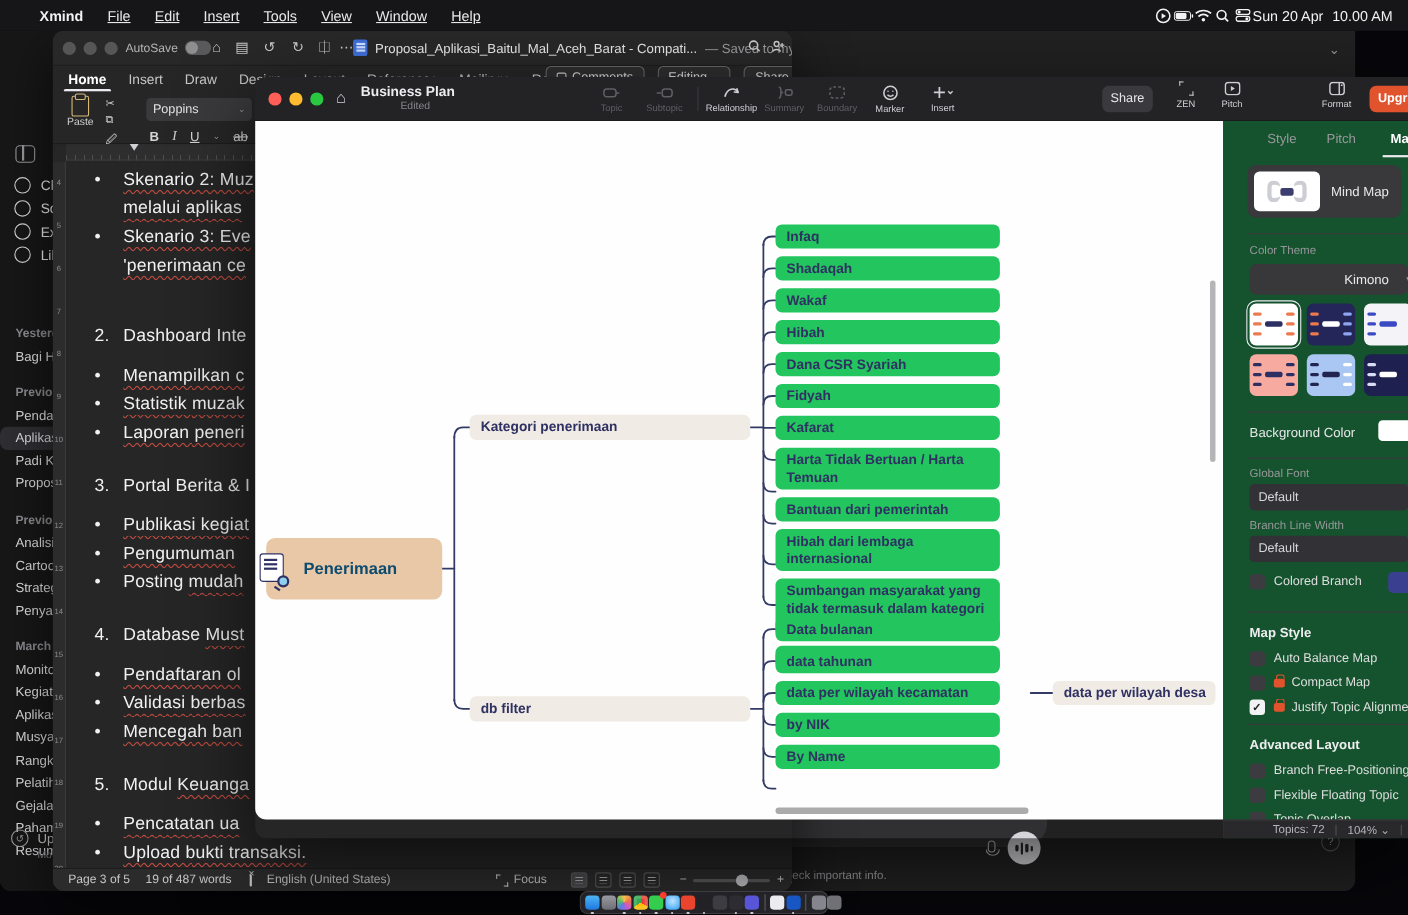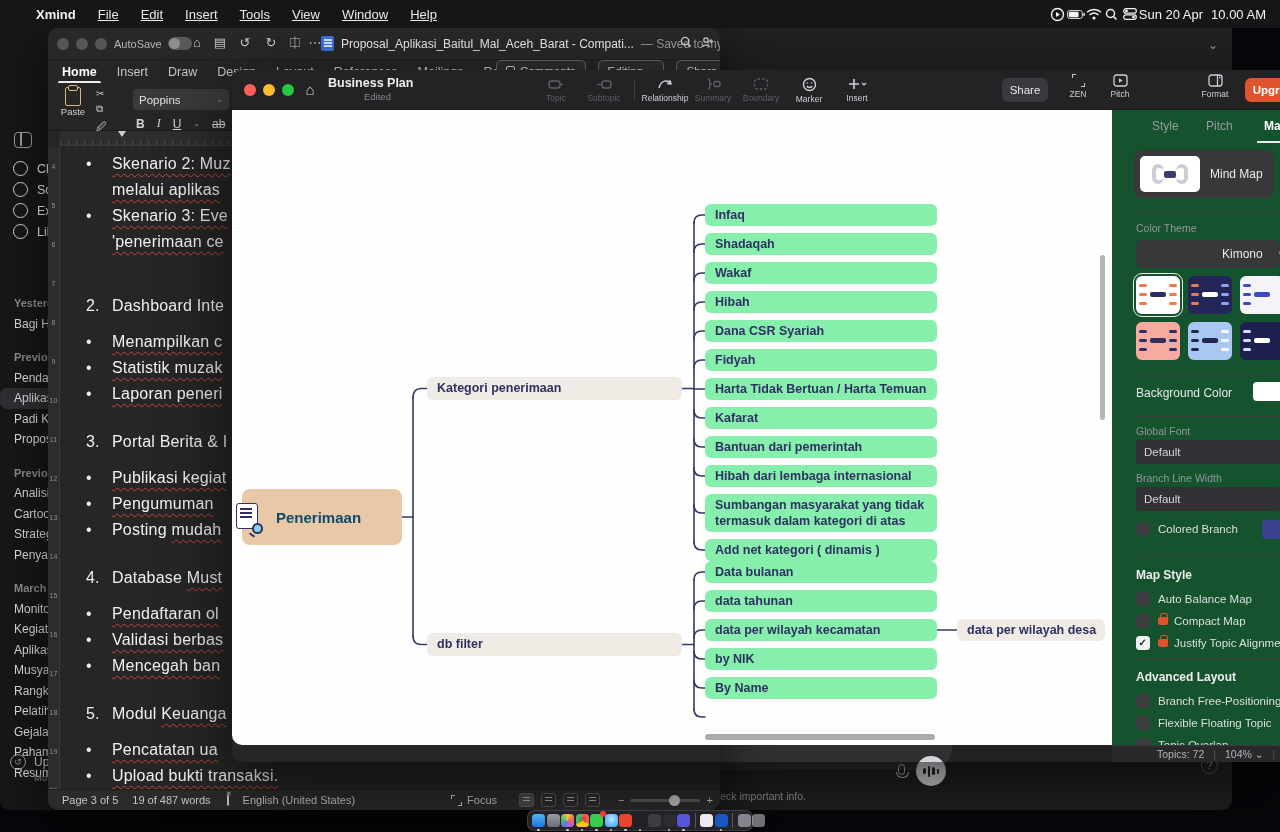--- a/index.html
+++ b/index.html
@@ -117,21 +117,21 @@
   .x-mini{position:absolute;top:4px;width:40px;display:flex;flex-direction:column;align-items:center;gap:2px;}
   .x-mini .lbl{font-size:8.5px;color:#cfcfd3;}
   .x-upg{position:absolute;left:1013px;top:8px;width:62px;height:24px;background:#e0532c;border-radius:6px;color:#fff;font-size:11.5px;font-weight:bold;display:flex;align-items:center;justify-content:center;}
   .x-canvas{position:absolute;left:0;top:40px;width:880px;height:635px;background:#fefefe;border-radius:0 0 0 10px;}
   .x-panel{position:absolute;left:880px;top:40px;width:168px;height:652px;background:#14532d;overflow:hidden;}
 
   
   .mm-svg{position:absolute;left:0;top:0;}
   .mm-svg path{stroke:#333a66;stroke-width:1.6;fill:none;stroke-linecap:round;}
   .topic{position:absolute;background:#f0ebe4;border-radius:6px;color:#2f3163;font-size:12.5px;font-weight:bold;line-height:16px;padding:3px 10px;white-space:nowrap;}
-  .tnode{background:#86efac;border-radius:6px;color:#2f3163;font-size:12.5px;font-weight:bold;line-height:16px;padding:3px 10px;min-height:22px;width:232px;}
+  .tnode{background:#22c55e;border-radius:6px;color:#2f3163;font-size:12.5px;font-weight:bold;line-height:16px;padding:3px 10px;min-height:22px;width:204px;}
   .mm-col{position:absolute;display:flex;flex-direction:column;gap:7px;width:232px;}
   .mm-central{position:absolute;left:10px;top:379px;width:160px;height:56px;background:#e8c8a6;border-radius:8px;color:#0c4a6e;font-size:15px;font-weight:bold;display:flex;align-items:center;padding-left:34px;}
   .mm-att{position:absolute;left:-6px;top:14px;width:22px;height:26px;background:#fff;border:1.7px solid #2f3163;border-radius:3px;}
   .mm-att:before{content:"";position:absolute;left:3px;top:4px;width:12px;height:1.6px;background:#2f3163;box-shadow:0 4px 0 #2f3163,0 8px 0 #2f3163;}
   .mm-mag{position:absolute;right:-6px;bottom:-6px;width:11px;height:11px;border:2px solid #2f3163;border-radius:50%;background:#8fd0f0;}
   .mm-mag:after{content:"";position:absolute;left:-5px;top:9px;width:6px;height:2px;background:#2f3163;transform:rotate(35deg);}
   .mm-hsb{position:absolute;left:473px;top:624px;width:230px;height:6px;background:#ababab;border-radius:3px;}
   .mm-vsb{position:absolute;left:868px;top:145px;width:5px;height:165px;background:#b5b5b8;border-radius:3px;}
 
   
@@ -600,22 +600,22 @@
       <div class="topic" style="left:195px;top:523px;width:255px;height:23px"><span>db filter</span></div>
 
       <div class="mm-col" style="left:473px;top:94px">
 
       <div class="tnode" style="white-space:normal"><span>Infaq</span></div>
           <div class="tnode" style="white-space:normal"><span>Shadaqah</span></div>
           <div class="tnode" style="white-space:normal"><span>Wakaf</span></div>
           <div class="tnode" style="white-space:normal"><span>Hibah</span></div>
           <div class="tnode" style="white-space:normal"><span>Dana CSR Syariah</span></div>
           <div class="tnode" style="white-space:normal"><span>Fidyah</span></div>
+          <div class="tnode" style="white-space:normal"><span>Kafarat</span></div>
           <div class="tnode" style="white-space:normal"><span>Harta Tidak Bertuan / Harta Temuan</span></div>
-          <div class="tnode" style="white-space:normal"><span>Kafarat</span></div>
           <div class="tnode" style="white-space:normal"><span>Bantuan dari pemerintah</span></div>
           <div class="tnode" style="white-space:normal"><span>Hibah dari lembaga internasional</span></div>
           <div class="tnode" style="white-space:normal"><span>Sumbangan masyarakat yang tidak termasuk dalam kategori di atas</span></div>
           <div class="tnode" style="white-space:normal"><span>Add net kategori ( dinamis )</span></div>
         </div>
       <div class="mm-col" style="left:473px;top:451px">
 
       <div class="tnode"><span>Data bulanan</span></div>
           <div class="tnode"><span>data tahunan</span></div>
           <div class="tnode"><span>data per wilayah kecamatan</span></div>

